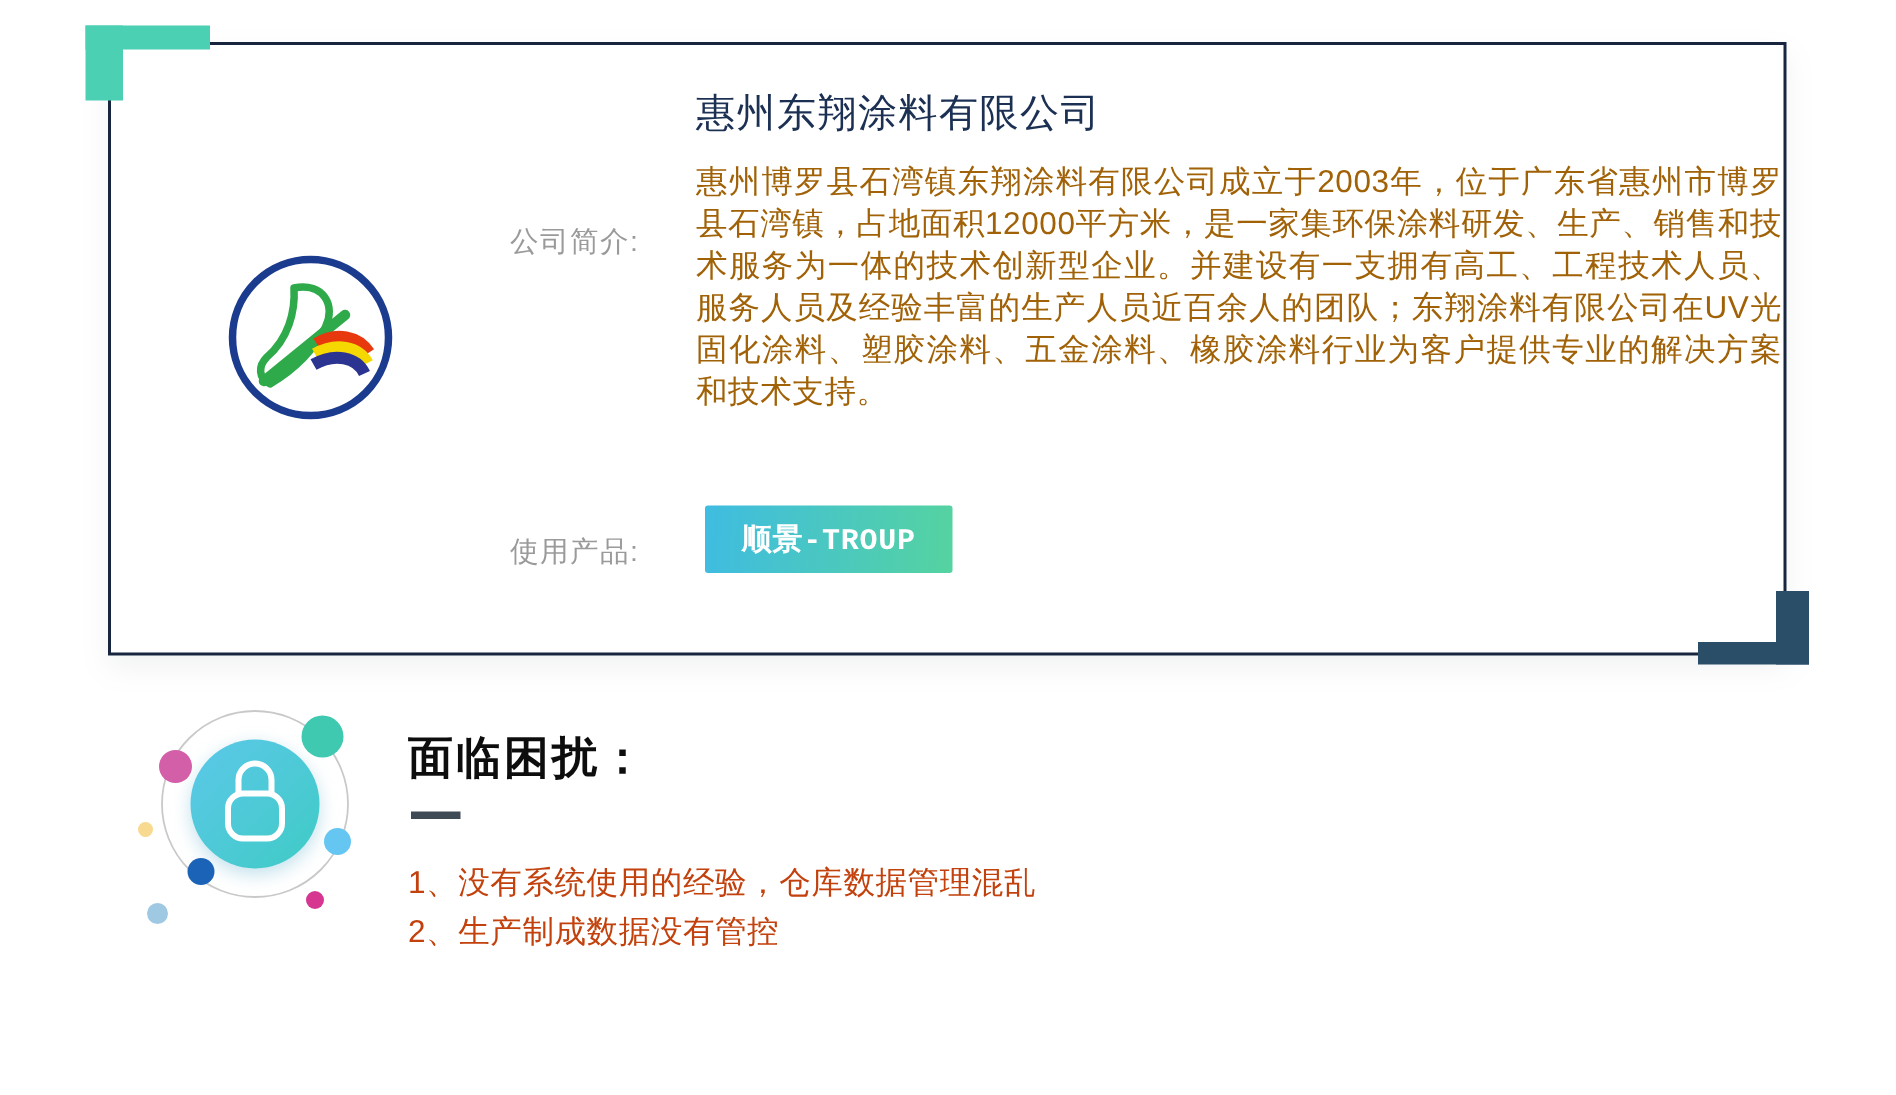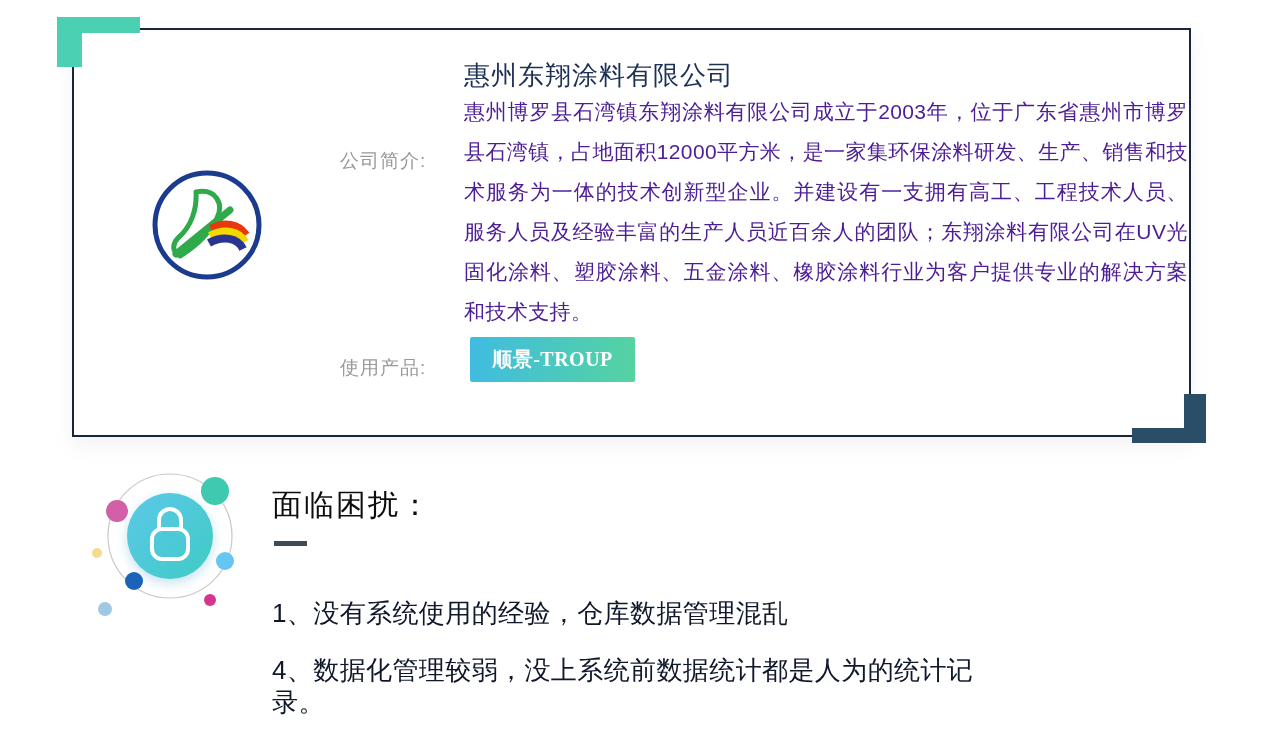--- a/index.html
+++ b/index.html
@@ -18,39 +18,39 @@
 
   .company-logo { left:76px; top:138px; width:114px; height:114px; }
 
   .intro-label, .product-label { color:#9a9a9a; font-weight:normal; font-size:19px; letter-spacing:1px; }
   .intro-label { left:266px; top:118px; }
   .product-label { left:266px; top:325px; }
 
   .company-title { left:390px; top:28px; font-size:26px; font-weight:normal;
     color:#1c3054; letter-spacing:1px; }
 
-  .company-intro { left:390px; top:62px; width:724px; font-size:21px; line-height:40px;
-    color:#4c1d95; text-align:justify; letter-spacing:0.4px; }
+  .company-intro { left:390px; top:78px; width:724px; font-size:21px; line-height:28px;
+    color:#a16207; text-align:justify; letter-spacing:0.4px; }
 
   .product-button { left:396px; top:307px; width:165px; height:45px; border:none; cursor:pointer;
     background:linear-gradient(95deg,#3fbce1 0%,#55d3a0 100%);
     color:#ffffff; font-weight:bold; font-size:20px; letter-spacing:0.5px;
-    font-family:Liberation Serif, serif;
+    font-family:Liberation Mono, monospace;
     display:flex; align-items:center; justify-content:center; border-radius:2px; }
 
   
   .trouble-illustration { left:85px; top:468px; width:170px; height:170px; }
 
-  .trouble-heading { left:272px; top:485px; font-size:30px; font-weight:400;
+  .trouble-heading { left:272px; top:485px; font-size:30px; font-weight:700;
     color:#0d0d0d; letter-spacing:2px; }
 
   .trouble-dash { left:274px; top:541px; width:33px; height:5px; background:#3e4a54; }
 
   .trouble-list { left:272px; top:573px; width:720px; }
-  .trouble-item { font-size:26px; line-height:32.5px; color:#0f172a; letter-spacing:0.4px;margin-top:24px; }
+  .trouble-item { font-size:21px; line-height:32.5px; color:#c2410c; letter-spacing:0.4px; }
 </style>
 </head>
 <body>
 
 <div class="abs corner-teal-h"></div>
 <div class="abs corner-teal-v"></div>
 <div class="abs corner-dark-h"></div>
 <div class="abs corner-dark-v"></div>
 
 <div class="abs card">
@@ -107,14 +107,14 @@
     <circle cx="20" cy="141" r="7" fill="#9fc8e2"></circle>
   </svg>
 </div>
 
 <h2 class="abs trouble-heading">面临困扰：</h2>
 
 <div class="abs trouble-dash"></div>
 
 <div class="abs trouble-list">
   <div class="trouble-item">1、没有系统使用的经验，仓库数据管理混乱</div>
-  <div class="trouble-item">4、数据化管理较弱，没上系统前数据统计都是人为的统计记录。</div>
+  <div class="trouble-item">2、生产制成数据没有管控</div>
 </div>
 
 </body></html>

